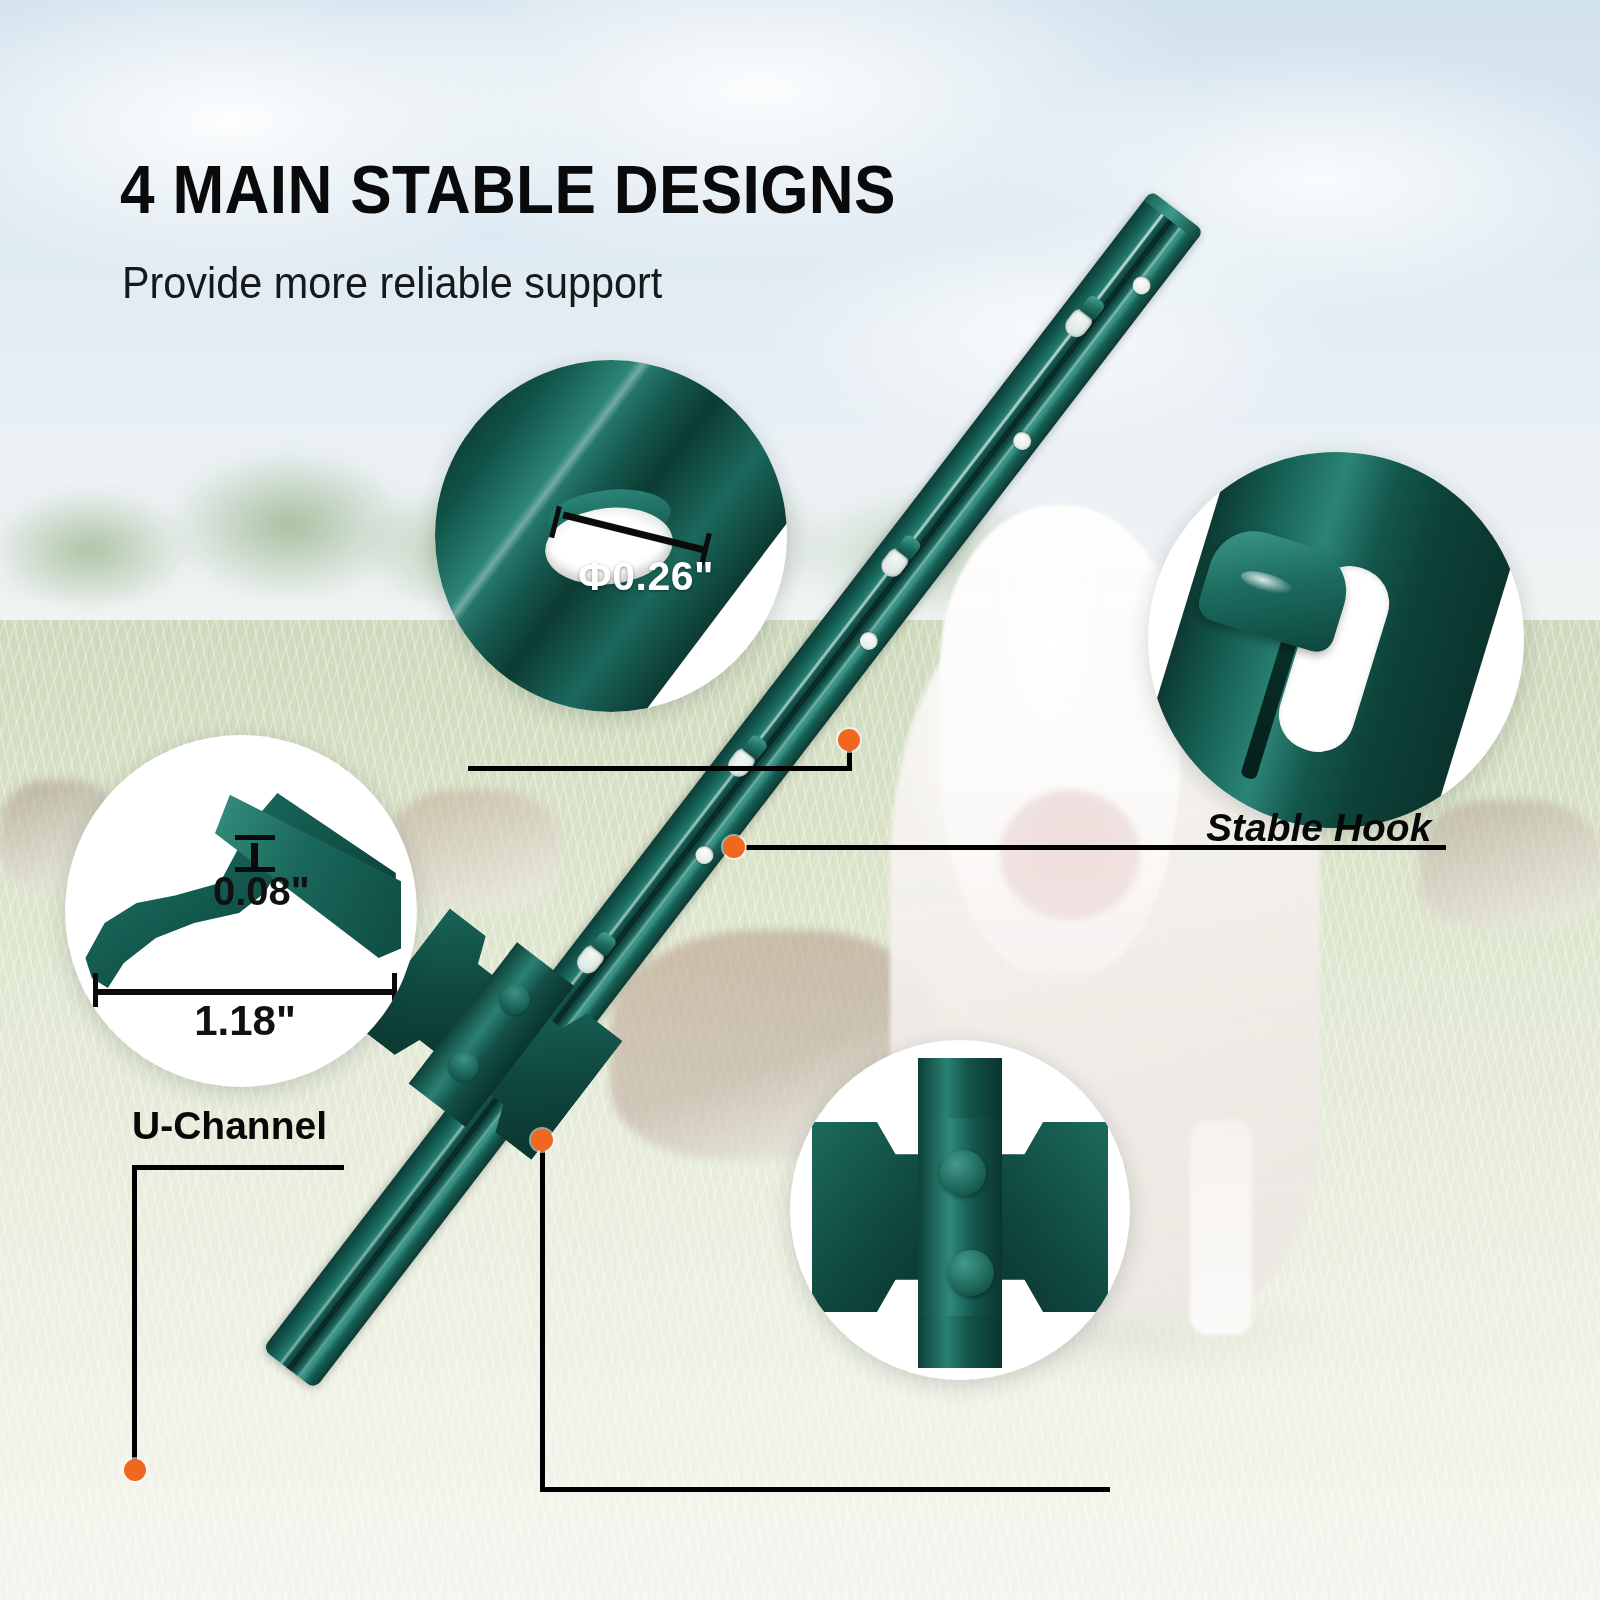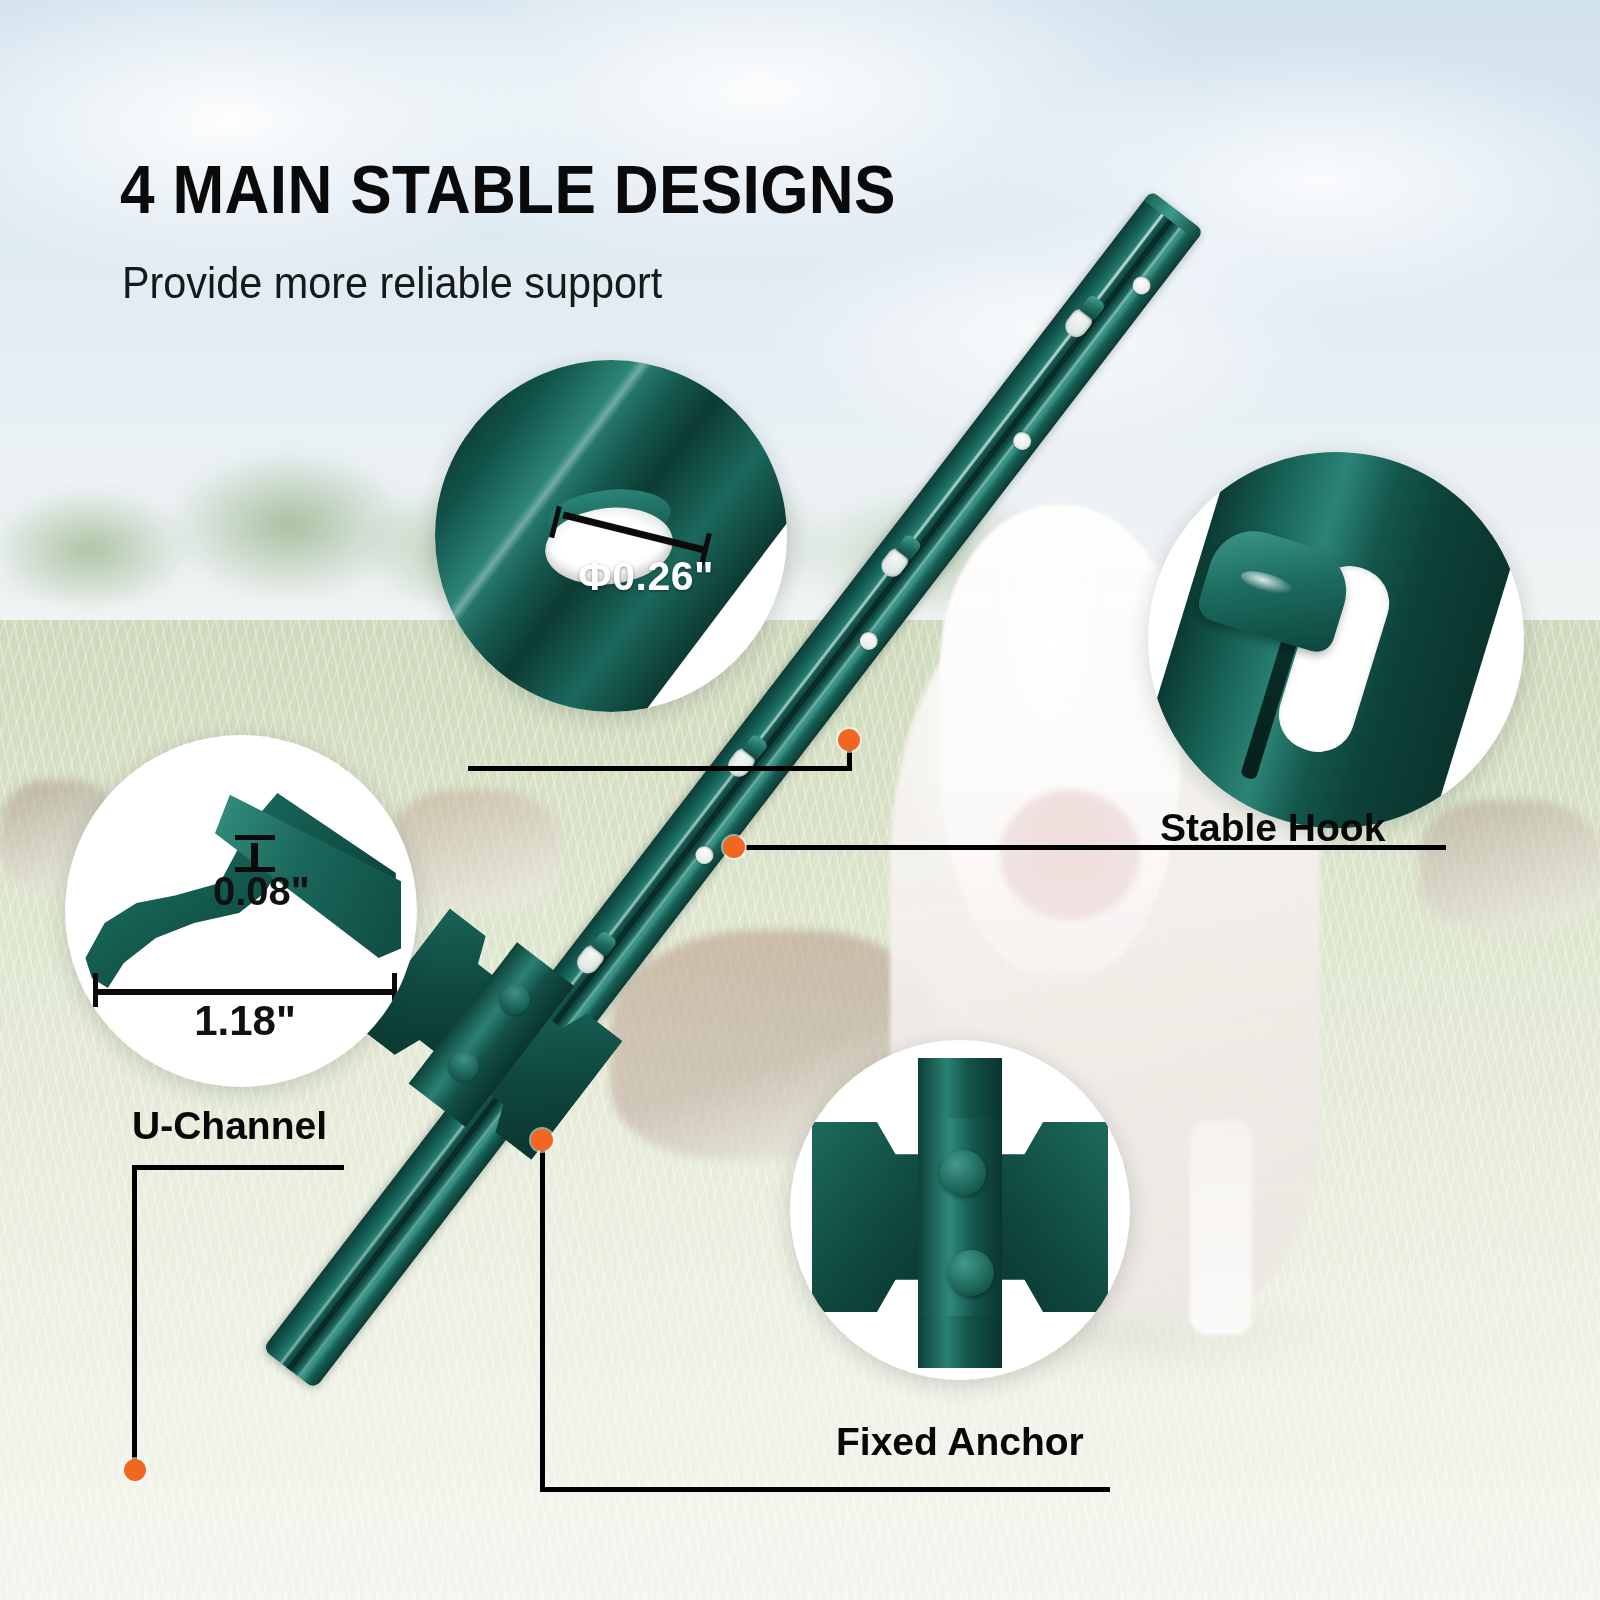--- a/index.html
+++ b/index.html
@@ -410,21 +410,21 @@
 
   <div class="bubble" id="bub-hook">
     <div class="inner">
       <div class="bar"></div>
       <div class="slot-open"></div>
       <div class="edge-dark"></div>
       <div class="tab-big"></div>
       <div class="tab-gloss"></div>
     </div>
   </div>
-  <div class="lbl" style="left:1160px;top:806px;">Stable Hook</div>
+  <div class="lbl" style="left:1206px;top:806px;font-style:italic;">Stable Hook</div>
   <div class="lead" style="left:746px;top:845px;width:700px;height:5px;"></div>
   <div class="dot" style="left:723px;top:836px;"></div>
 
   <div class="bubble" id="bub-uchan">
     <div class="inner">
       <div class="prof"></div>
       <div class="prof-face"></div>
       <div class="dim-line capA"></div>
       <div class="dim-line dimbar-t"></div>
       <div class="dim-line capB"></div>
@@ -443,18 +443,17 @@
   <div class="bubble" id="bub-anchor">
     <div class="inner">
       <div class="postcol"></div>
       <div class="wingL"></div>
       <div class="wingR"></div>
       <div class="midplate"></div>
       <div class="rv rv1"></div>
       <div class="rv rv2"></div>
     </div>
   </div>
-  <div class="lbl" style="left:836px;top:1420px;">Fixed Anchor</div>
   <div class="lead" style="left:540px;top:1487px;width:570px;height:5px;"></div>
   <div class="lead" style="left:540px;top:1140px;width:5px;height:350px;"></div>
   <div class="dot" style="left:531px;top:1129px;"></div>
 
 </div>
 
 </body></html>

